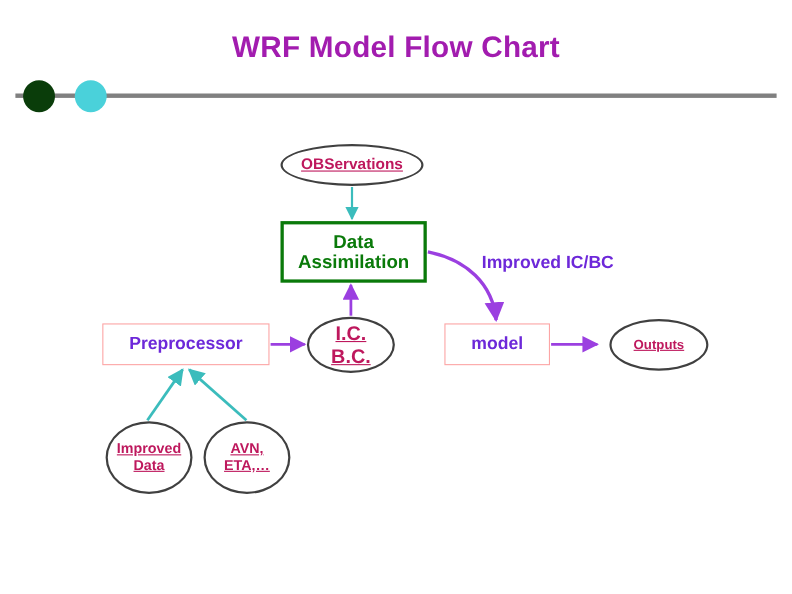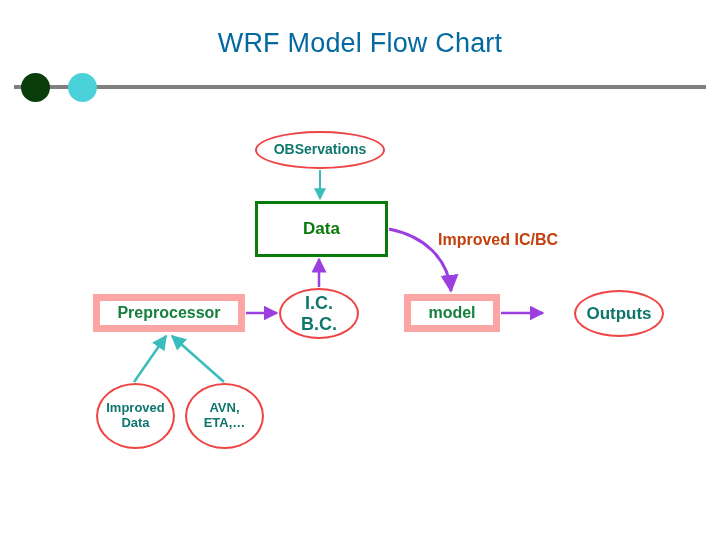--- a/index.html
+++ b/index.html
@@ -16,22 +16,22 @@
   }
 
   
   #slide-title {
     position: absolute;
     left: 0;
     top: 28px;
     width: 720px;
     text-align: center;
     font-size: 27px;
-    font-weight: normal;
-    color: #0369a1;
+    font-weight: bold;
+    color: #a21caf;
     letter-spacing: 0.2px;
     white-space: nowrap;
   }
 
   
   #title-rule {
     position: absolute;
     left: 14px;
     top: 85px;
     width: 692px;
@@ -67,73 +67,74 @@
     text-align: center;
     font-weight: bold;
     line-height: 1.12;
   }
   .ellipse {
     border-radius: 50%;
   }
 
   
   .teal-ellipse {
-    border: 2px solid #ef4444;
-    color: #0f766e;
+    border: 2px solid #404040;
+    color: #be185d;
+    text-decoration: underline;
   }
   
   .green-rect {
     border: 3px solid #0a7a0a;
     color: #0a7a0a;
   }
   
   .purple-rect {
-    border: 7px solid #fca5a5;
-    color: #15803d;
+    border: 1px solid #fca5a5;
+    color: #6d28d9;
   }
 
   
   #node-observations {
     left: 255px; top: 131px;
     width: 130px; height: 38px;
     font-size: 14px;
   }
   #node-data-assimilation {
     left: 255px; top: 201px;
     width: 133px; height: 56px;
     font-size: 17px;
   }
   #node-improved-icbc {
     position: absolute;
     left: 438px; top: 231px;
     font-size: 16px;
     font-weight: bold;
-    color: #c2410c;
+    color: #6d28d9;
     white-space: nowrap;
   }
   #node-preprocessor {
     left: 93px; top: 294px;
     width: 152px; height: 38px;
     font-size: 16px;
   }
   #node-icbc {
     left: 279px; top: 288px;
     width: 80px; height: 51px;
     font-size: 18px;
   }
   #node-model {
     left: 404px; top: 294px;
     width: 96px; height: 38px;
     font-size: 16px;
     text-align: center;
   }
   #node-outputs {
-    left: 574px; top: 290px;
+    left: 554px; top: 290px;
     width: 90px; height: 47px;
-    font-size: 17px;
+    font-size: 12px;
   }
   #node-terrain-data {
     left: 96px; top: 383px;
     width: 79px; height: 66px;
     font-size: 13px;
   }
   #node-avn-eta {
     left: 185px; top: 383px;
     width: 79px; height: 66px;
     font-size: 13px;
@@ -181,20 +182,21 @@
   <line x1="224" y1="382" x2="172" y2="336" stroke="#3bbcbc" stroke-width="2.5" marker-end="url(#ah-teal)"></line>
 </svg>
 
 <div class="node ellipse teal-ellipse" id="node-observations">
   <span>OBServations</span>
 </div>
 
 <div class="node green-rect" id="node-data-assimilation">
   <div>
     <div>Data</div>
+    <div>Assimilation</div>
   </div>
 </div>
 
 <div id="node-improved-icbc">Improved IC/BC</div>
 
 <div class="node purple-rect" id="node-preprocessor">
   <span>Preprocessor</span>
 </div>
 
 <div class="node ellipse teal-ellipse" id="node-icbc">

